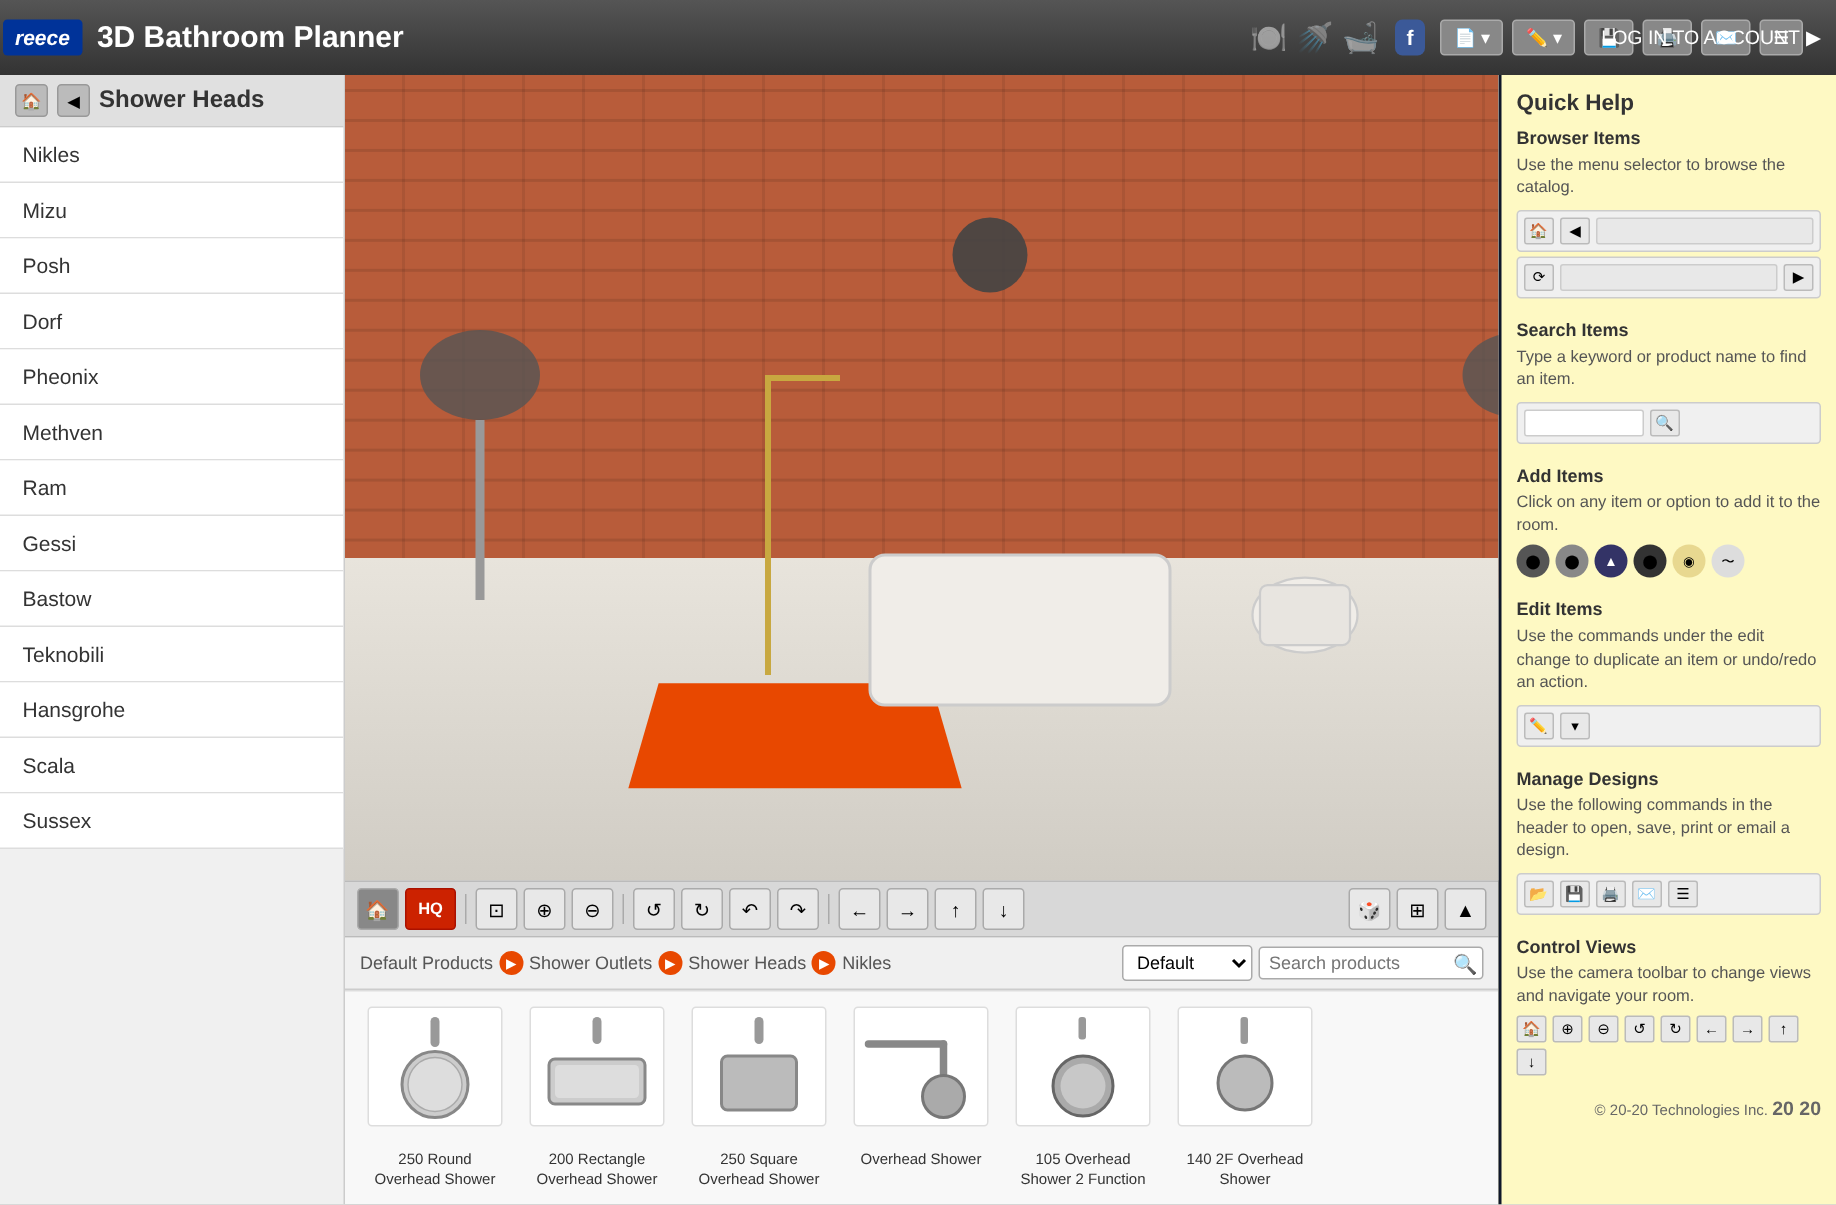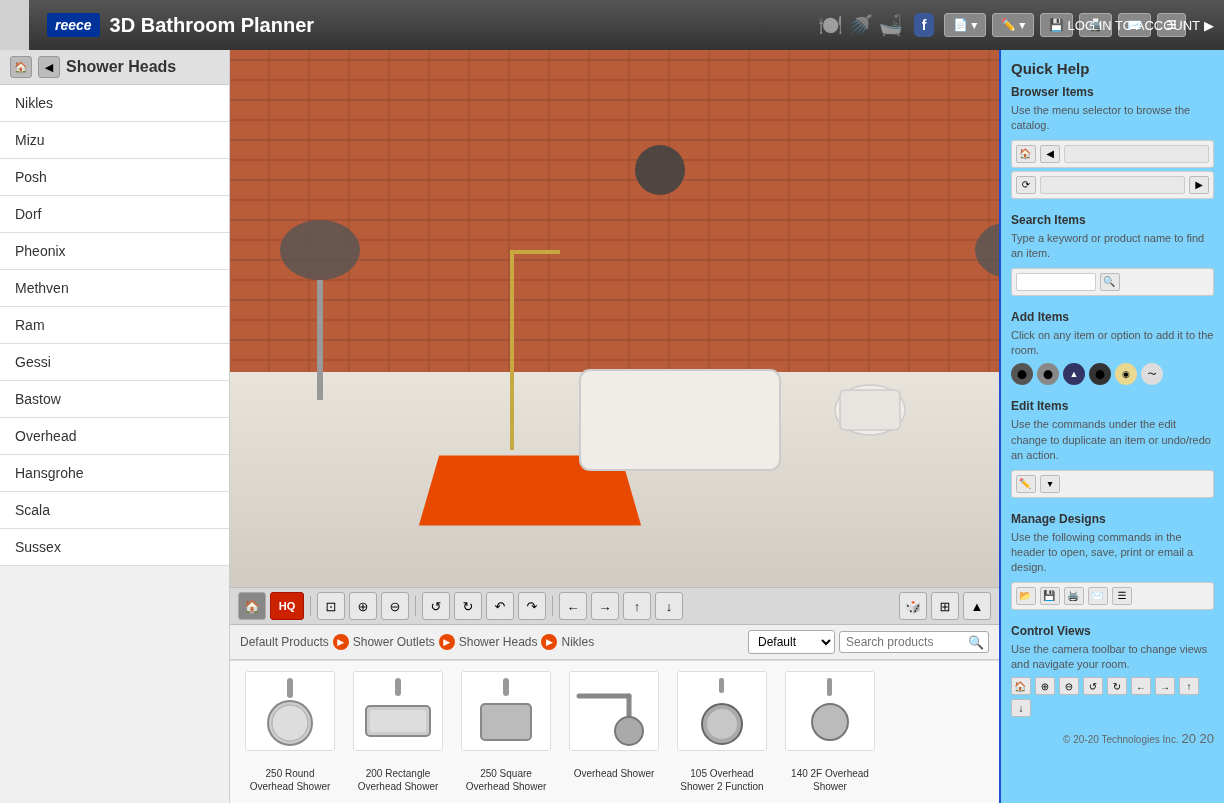--- a/index.html
+++ b/index.html
@@ -4,23 +4,22 @@
   <style>
     * { box-sizing: border-box; margin: 0; padding: 0; }
     body { font-family: Arial, sans-serif; font-size: 12px; background: #d0d0d0; width: 1224px; height: 803px; overflow: hidden; display: flex; flex-direction: column; }
 
     
     #topbar {
       background: linear-gradient(180deg, #555 0%, #333 100%);
       height: 50px;
       display: flex;
       align-items: center;
-      padding: 0 18px;
+      padding: 0 2px;
       position: relative;
-      margin-left: 29px;
     }
     #logo-box {
       background: #003399;
       color: white;
       font-weight: bold;
       font-size: 14px;
       padding: 4px 8px;
       border-radius: 3px;
       margin-right: 10px;
       font-style: italic;
@@ -312,22 +311,22 @@
       font-size: 10px;
       color: #333;
       margin-top: 16px;
       line-height: 1.3;
       max-width: 95px;
     }
 
     
     #right-panel {
       width: 225px;
-      background: #7dd3fc;
-      border-left: 2px solid #1d4ed8;
+      background: #fef9c3;
+      border-left: 2px solid #0f172a;
       overflow-y: auto;
       padding: 10px;
       flex-shrink: 0;
     }
     #right-panel h2 {
       font-size: 15px;
       font-weight: bold;
       color: #333;
       margin-bottom: 8px;
     }
@@ -452,21 +451,21 @@
     <div id="sidebar-list">
     <div class="sidebar-item">Nikles</div>
         <div class="sidebar-item">Mizu</div>
         <div class="sidebar-item">Posh</div>
         <div class="sidebar-item">Dorf</div>
         <div class="sidebar-item">Pheonix</div>
         <div class="sidebar-item">Methven</div>
         <div class="sidebar-item">Ram</div>
         <div class="sidebar-item">Gessi</div>
         <div class="sidebar-item">Bastow</div>
-        <div class="sidebar-item">Overhead</div>
+        <div class="sidebar-item">Teknobili</div>
         <div class="sidebar-item">Hansgrohe</div>
         <div class="sidebar-item">Scala</div>
         <div class="sidebar-item">Sussex</div>
       </div>
   </div>
 
   <div id="center-area">
 
     <div id="viewport">
       <div class="brick-wall"></div>
@@ -685,17 +684,17 @@
         <div class="help-mini-btn">↺</div>
         <div class="help-mini-btn">↻</div>
         <div class="help-mini-btn">←</div>
         <div class="help-mini-btn">→</div>
         <div class="help-mini-btn">↑</div>
         <div class="help-mini-btn">↓</div>
       </div>
     </div>
 
     <div class="help-bottom">
-      <span>© 20-20 Technologies Inc.</span> <span style="font-weight:normal;font-size:13px;">20 20</span>
+      <span>© 20-20 Technologies Inc.</span> <span style="font-weight:bold;font-size:13px;">20 20</span>
     </div>
   </div>
 
 </div>
 
 </body></html>

